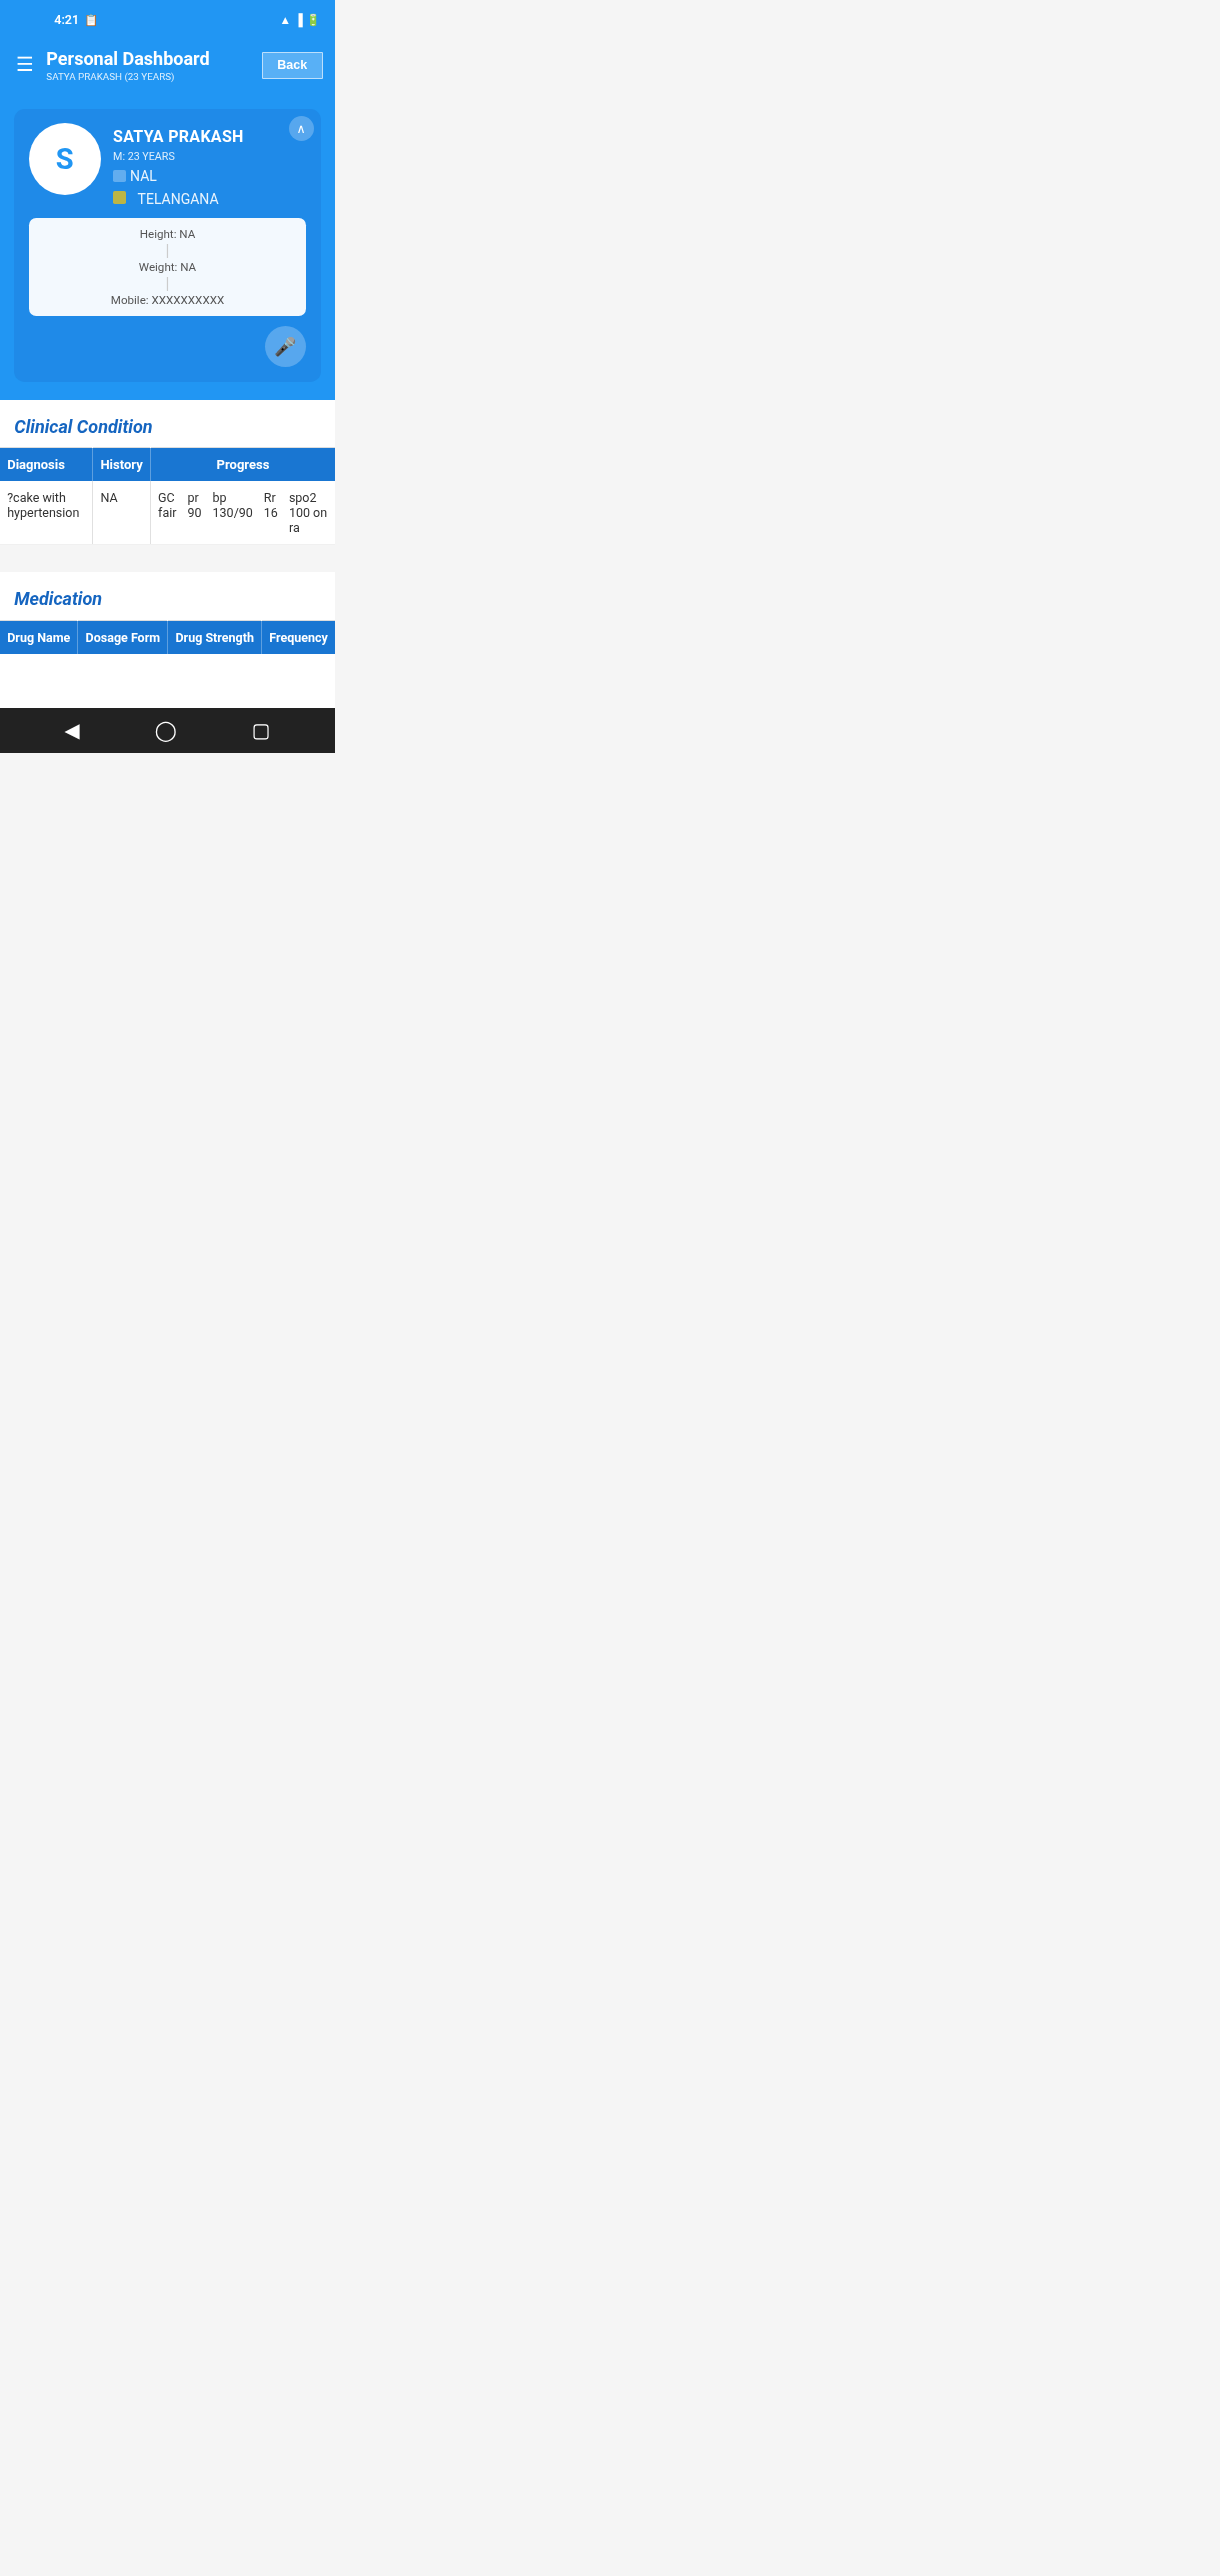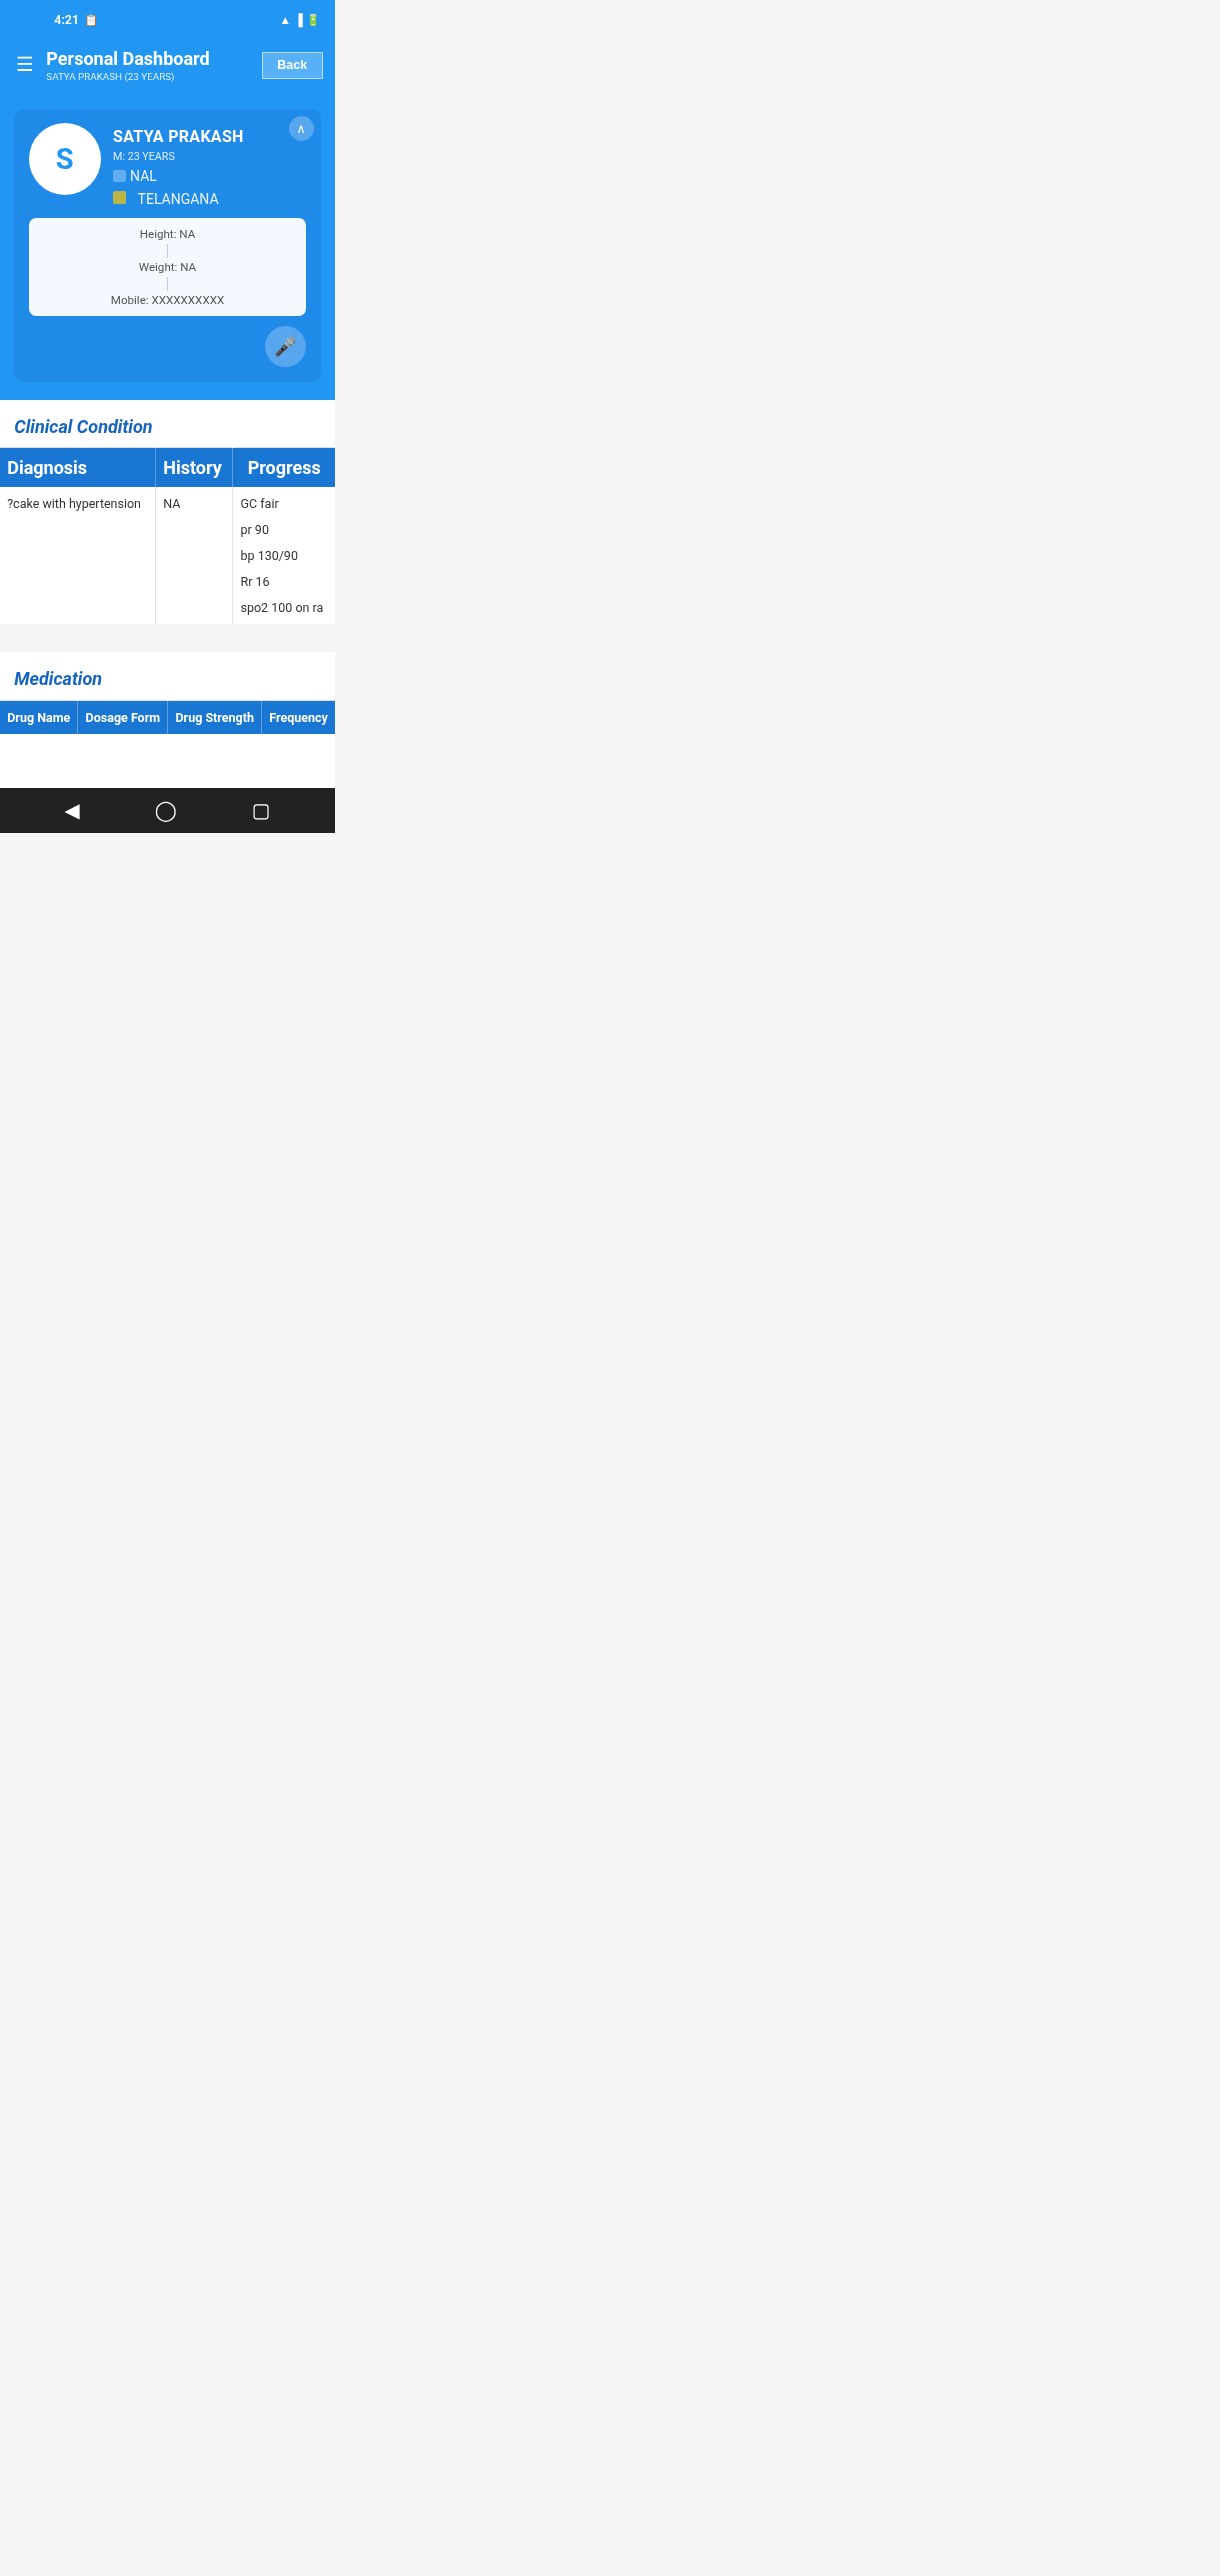--- a/index.html
+++ b/index.html
@@ -214,21 +214,21 @@
 
     
     .clinical-table {
       width: 100%;
       border-collapse: collapse;
       border-top: 0.9px solid #ddd;
     }
     .clinical-table thead tr th {
       background: #1976D2;
       color: white;
-      font-size: 18px;
+      font-size: 13px;
       font-weight: 700;
       padding: 9px 7.2px;
       text-align: left;
       border-right: 0.9px solid rgba(255,255,255,0.3);
     }
     .clinical-table thead tr th:last-child {
       border-right: none;
       text-align: center;
     }
     .clinical-table tbody tr td {
@@ -237,21 +237,21 @@
       color: #333;
       vertical-align: top;
       border-right: 0.9px solid #e0e0e0;
       border-bottom: 0.9px solid #f0f0f0;
     }
     .clinical-table tbody tr td:last-child {
       border-right: none;
     }
     .progress-cell {
       display: flex;
-      flex-direction: column;
+      flex-direction: row;
       gap: 11px;
     }
     .progress-item {
       font-size: 12.5px;
       color: #333;
     }
 
     
     .section-spacer {
       height: 27px;

